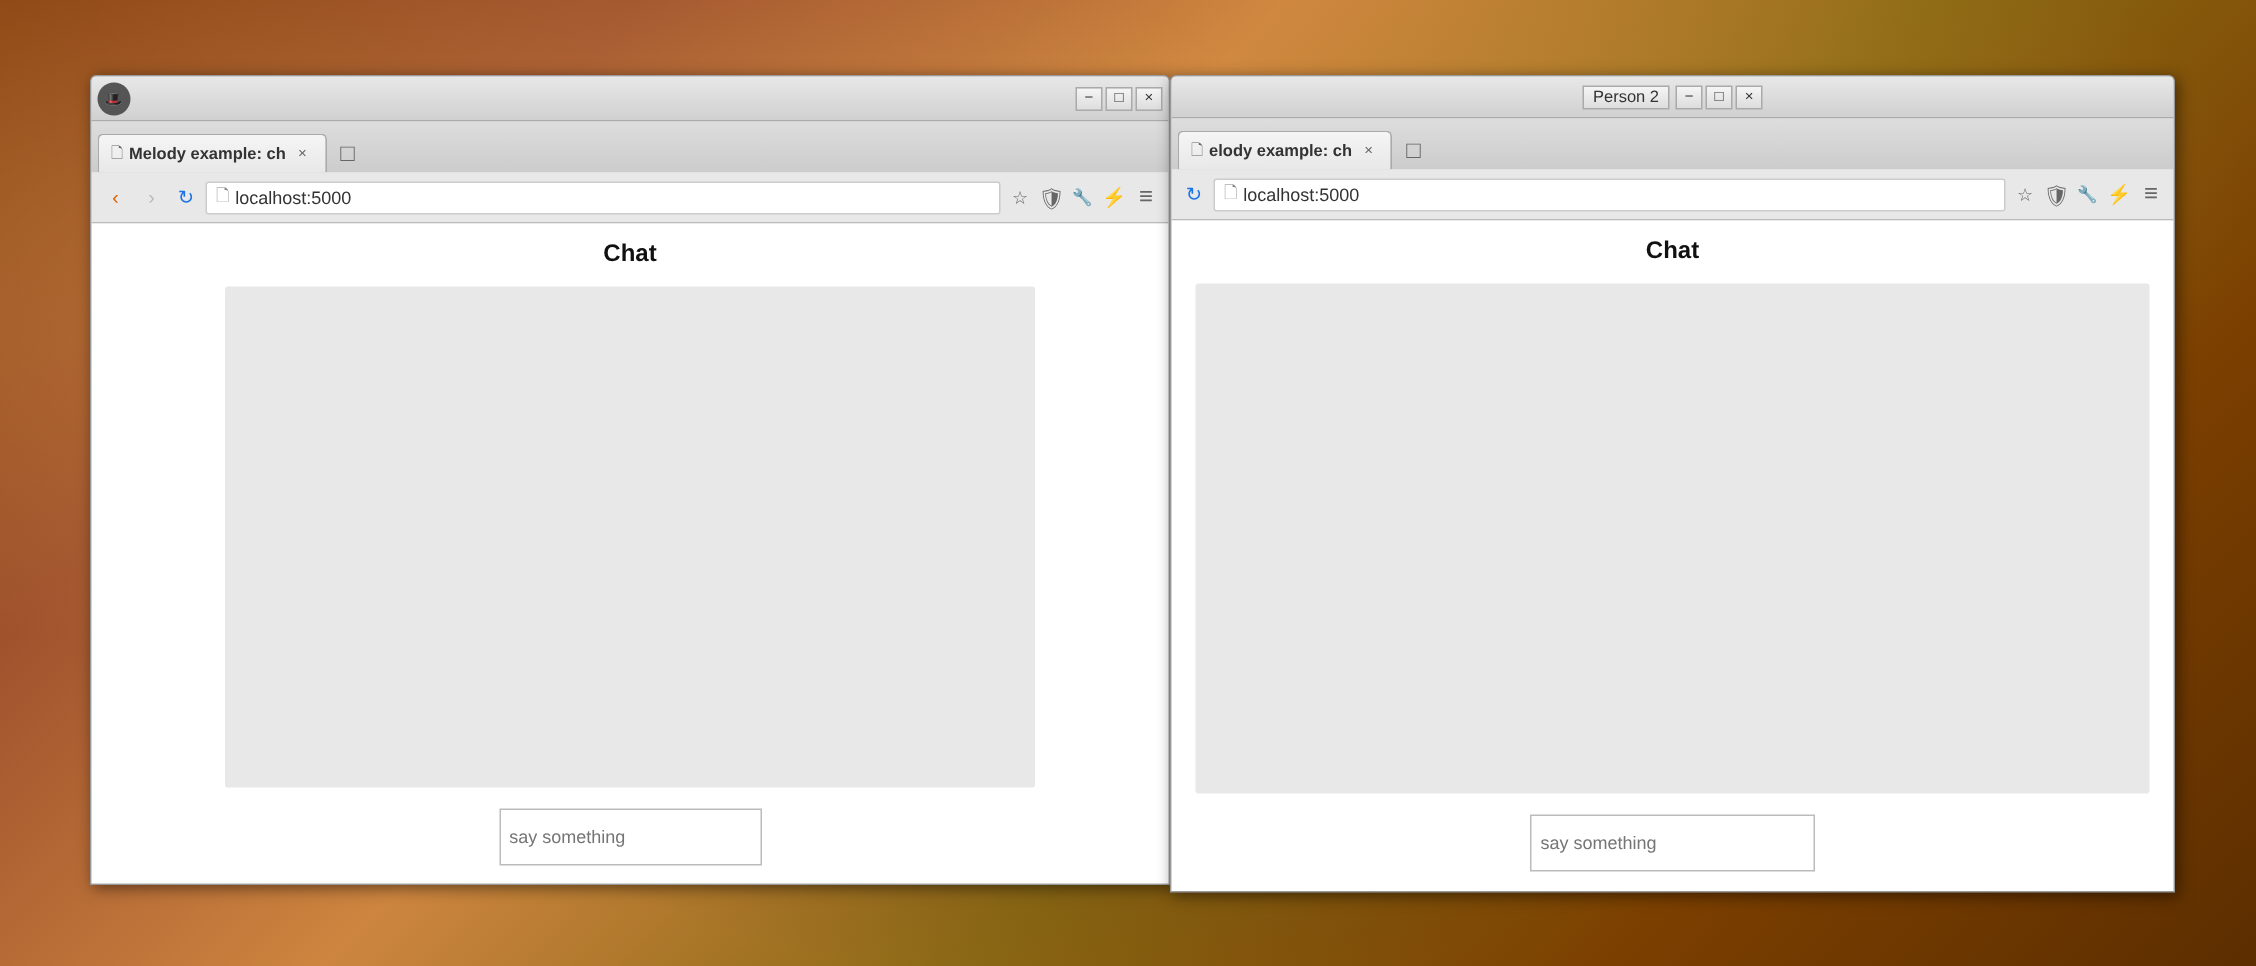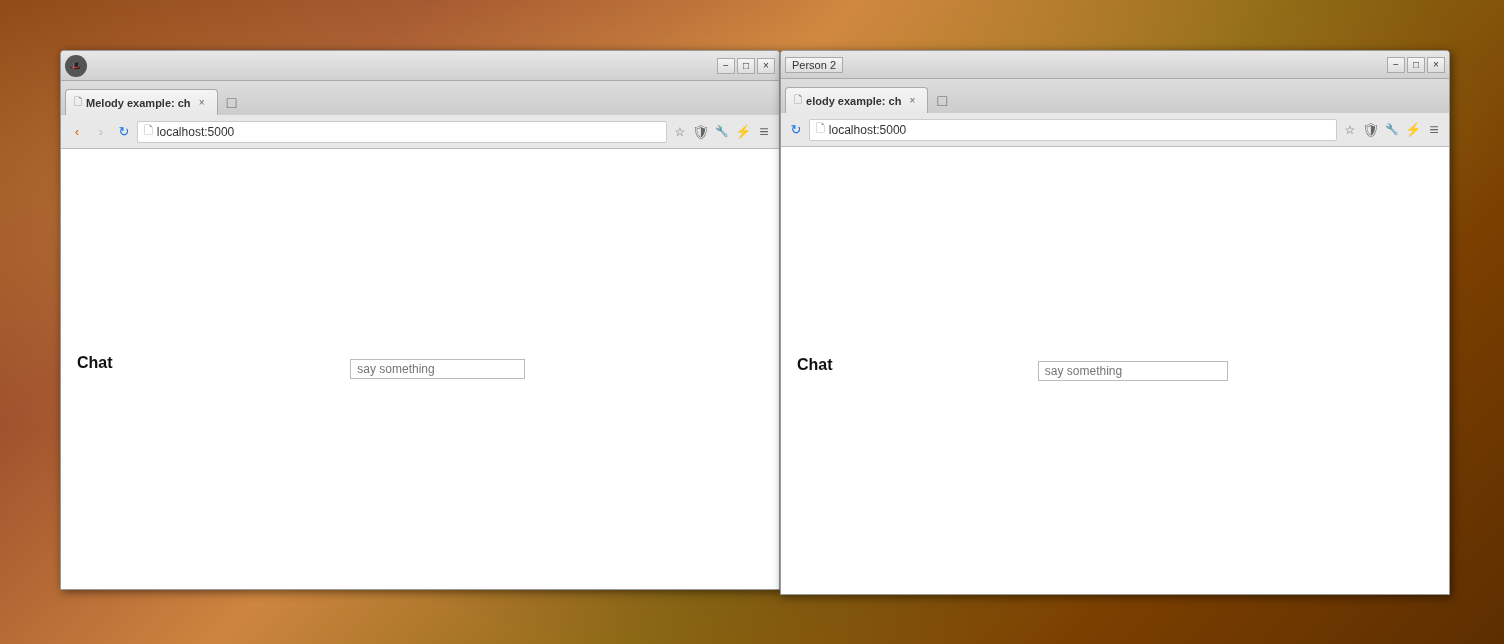--- a/index.html
+++ b/index.html
@@ -72,21 +72,21 @@
       flex-shrink: 0;
     }
 
     .title-bar-person2 {
       background: linear-gradient(to bottom, #e8e8e8, #d0d0d0);
       border-bottom: 1px solid #aaa;
       display: flex;
       align-items: center;
       padding: 0 4px;
       height: 28px;
-      justify-content: space-between;
+      justify-content: center;
       flex-shrink: 0;
     }
 
     .window-controls {
       display: flex;
       gap: 2px;
       margin-left: auto;
     }
 
     .window-control {
@@ -240,21 +240,21 @@
       font-size: 12px;
       color: #666;
       cursor: pointer;
     }
 
     
     .page-content {
       flex: 1;
       background: white;
       display: flex;
-      flex-direction: row;
+      flex-direction: column;
       align-items: center;
       padding: 12px 16px;
       overflow: hidden;
     }
 
     .chat-title {
       font-size: 16px;
       font-weight: bold;
       color: #111;
       margin-bottom: 12px;
@@ -270,21 +270,21 @@
     }
 
     .chat-input-container {
       width: 100%;
       display: flex;
       justify-content: center;
     }
 
     .chat-input {
       width: 60%;
-      height: 20px;
+      height: 38px;
       border: 1px solid #bbb;
       background: white;
       padding: 0 6px;
       font-size: 12px;
       color: #999;
       outline: none;
     }
 
     
     .window1 .chat-area {

